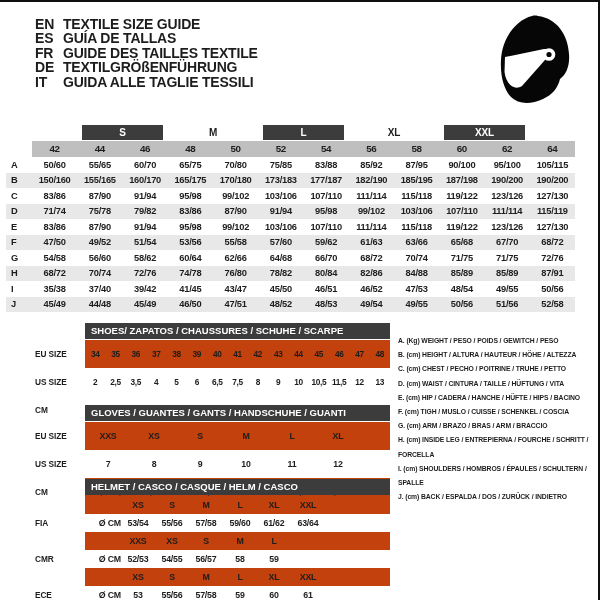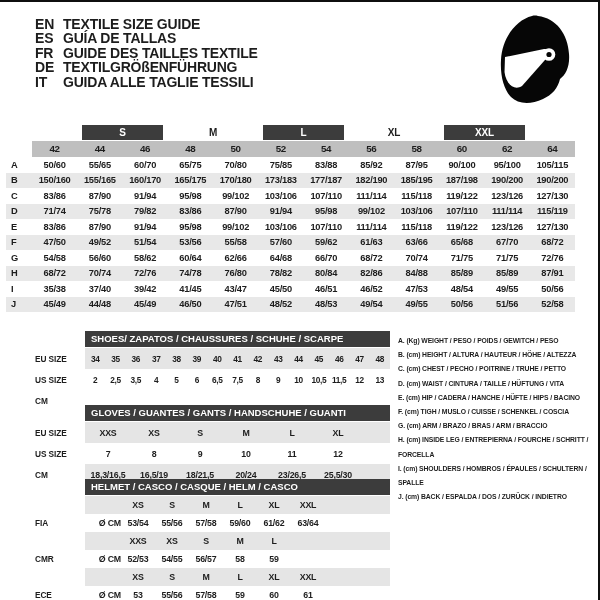--- a/index.html
+++ b/index.html
@@ -28,28 +28,28 @@
   .num-row .letter-cell{background:transparent}
   .main-rows .trow{height:15.5px}
   .main-rows .trow:nth-child(even){background:#e8e8e8}
   .cell{font-size:9.3px;font-weight:700;text-align:center;letter-spacing:-0.25px}
   .num-row .cell{font-size:9.8px}
   .letter-cell{text-align:left;padding-left:5px}
   .flat{display:contents}
 
   
   .subtable{position:absolute;left:35px;width:355px}
-  .shoes{top:330px}.gloves{top:404px}.helmet-t{top:478px}
-  .srow{display:grid;grid-template-columns:50px 305px;align-items:center;height:21px}
+  .shoes{top:322px}.gloves{top:404px}.helmet-t{top:478px}
+  .srow{display:grid;grid-template-columns:50px 305px;align-items:center;height:28px}
   .helmet-t .srow{height:18px}
   .header-row{height:18px}
   .bar{background:#3c3c3c;color:#fff;height:16px;line-height:16px;font-size:9.5px;font-weight:700;padding-left:6px;letter-spacing:0}
   .row-label{font-size:8.3px;font-weight:700;letter-spacing:-0.1px}
   .row-content{height:100%;display:grid;align-items:center}
-  .gray{background:#e5e5e5}
+  .gray{background:#c2410c}
   .shoes .row-content{grid-template-columns:repeat(15,1fr)}
   .gloves .row-content{grid-template-columns:repeat(6,46px)}
   .helmet-t .row-content{grid-template-columns:36px repeat(6,34px)}
   .scell{font-size:8.3px;font-weight:700;text-align:center;letter-spacing:-0.35px}
   .gloves .scell,.helmet-t .scell{font-size:8.8px;letter-spacing:-0.2px}
   .oecol{text-align:right;padding-left:8px}
 
   
   .legend{position:absolute;left:398px;top:334px;width:200px}
   .legend-item{font-size:6.8px;font-weight:700;line-height:14.2px;letter-spacing:-0.1px}

